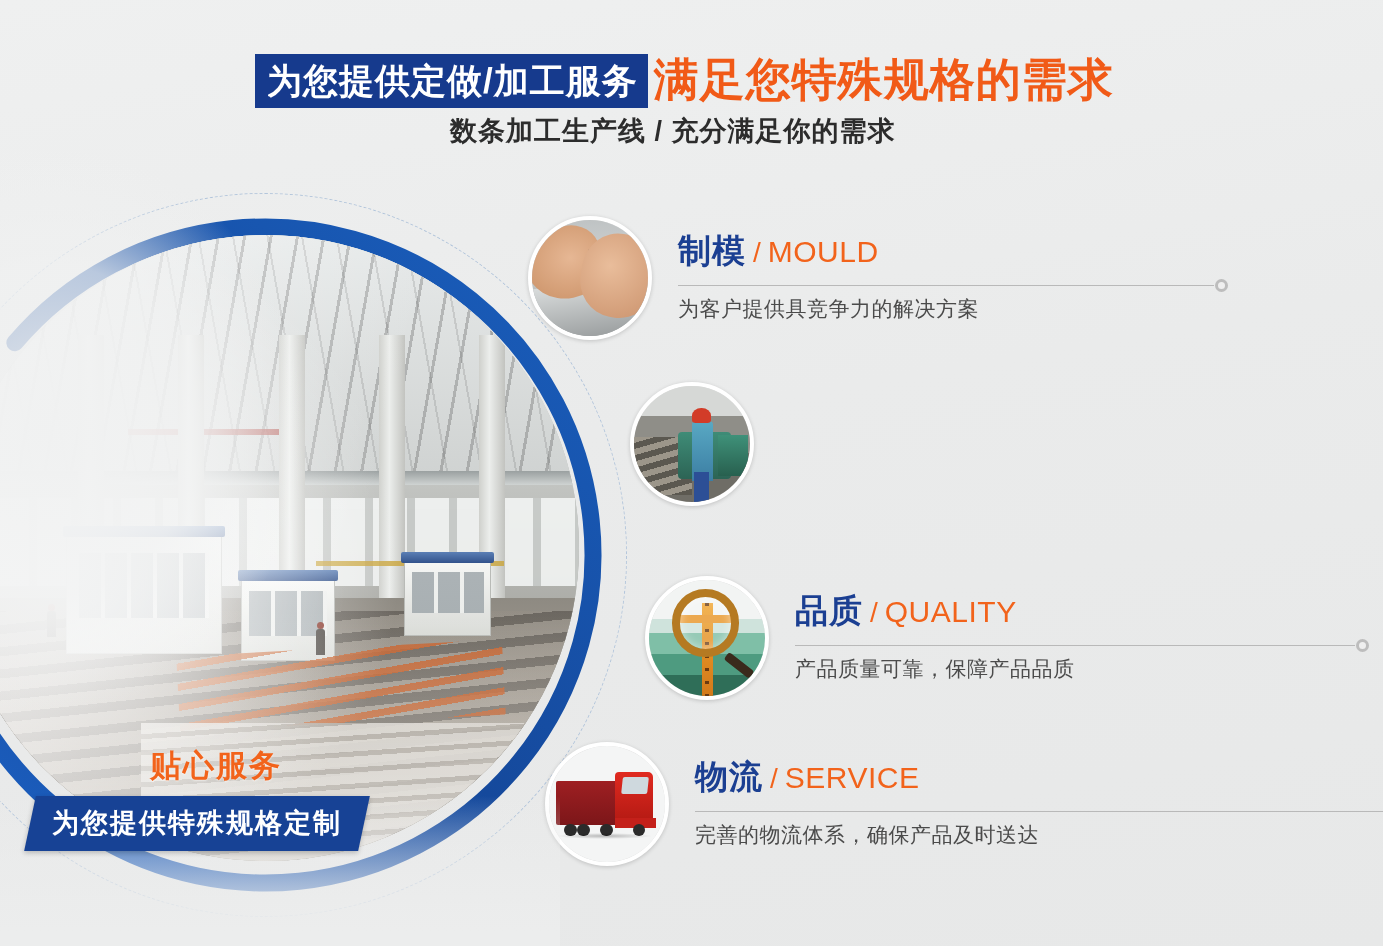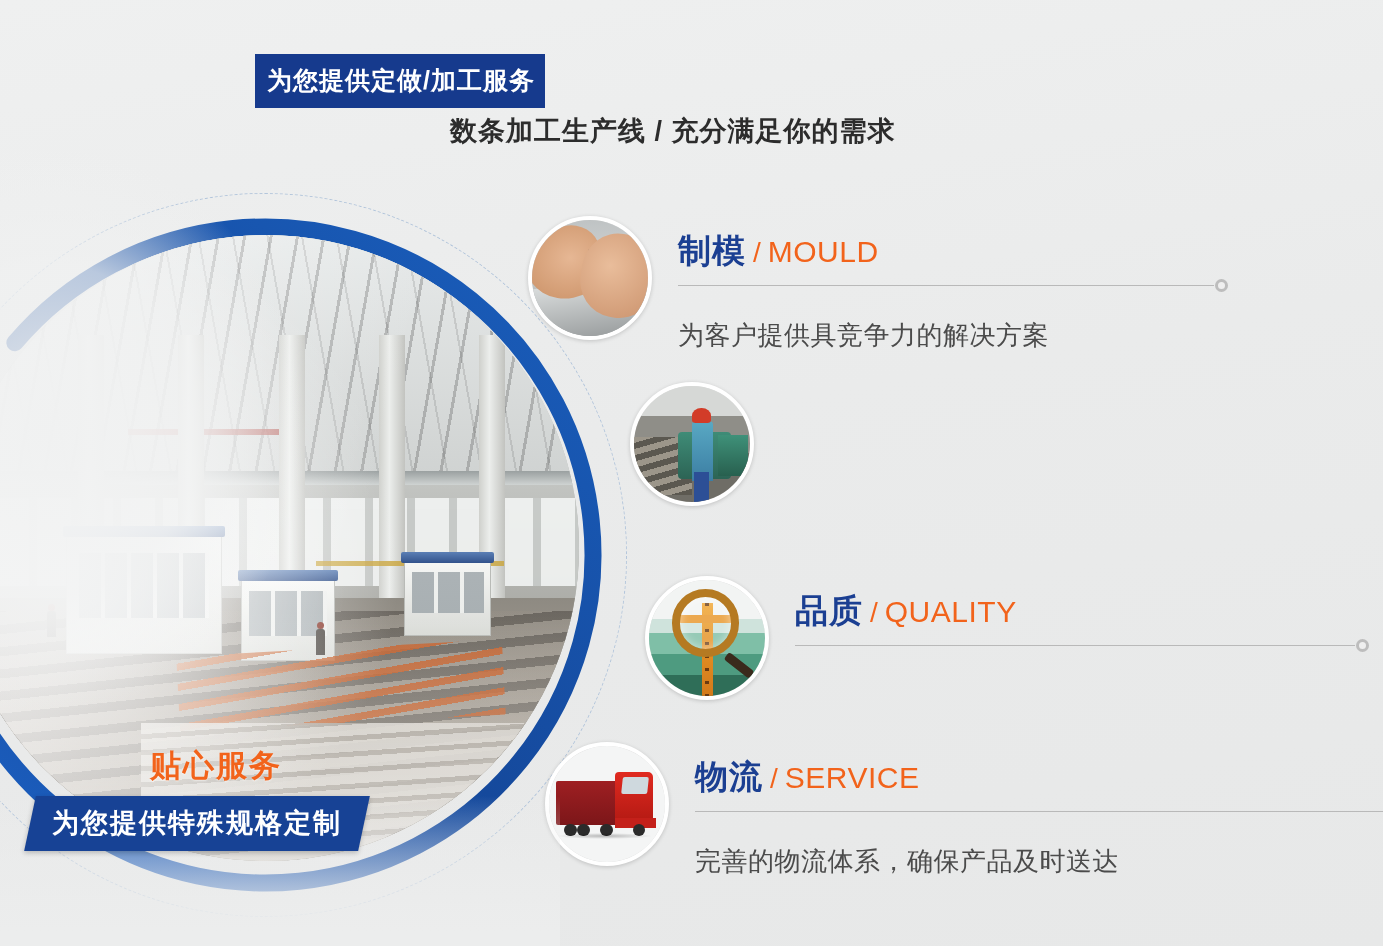--- a/index.html
+++ b/index.html
@@ -39,21 +39,21 @@
     top: 54px;
     left: 255px;
     display: flex;
     align-items: center;
     white-space: nowrap;
   }
 
   .title-badge {
     background: #163a8d;
     color: #ffffff;
-    font-size: 25px;
+    font-size: 35px;
     font-weight: bold;
     letter-spacing: 1px;
     line-height: 1;
     padding: 10px 10px 12px 12px;
     height: 54px;
     display: flex;
     align-items: center;
   }
 
   .title-accent {
@@ -300,22 +300,22 @@
     position: absolute;
     right: -14px;
     top: -6px;
     width: 13px;
     height: 13px;
     border-radius: 50%;
     border: 3px solid #bdbdbd;
     background: #efefef;
   }
   .f-desc {
-    margin-top: 32px;
-    font-size: 26px;
+    margin-top: 9px;
+    font-size: 21px;
     color: #4b4b4b;
     letter-spacing: .5px;
     white-space: nowrap;
   }
 
   
   .feature-mould      { left: 528px; top: 216px; }
   .feature-mould .f-rule { width: 536px; }
 
   .feature-production { left: 630px; top: 382px; }
@@ -392,20 +392,21 @@
   }
 </style>
 </head>
 <body>
 
 <div class="stage">
 
   <div class="header">
     <div class="title-row">
       <div class="title-badge">为您提供定做/加工服务</div>
+      <div class="title-accent">满足您特殊规格的需求</div>
     </div>
     <div class="subtitle">数条加工生产线 / 充分满足你的需求</div>
   </div>
 
   <div class="circle-wrap">
 
     <div class="dashed-ring"></div>
 
     <svg class="blue-arc" viewBox="0 0 684 684">
       <defs>
@@ -502,20 +503,21 @@
           <div class="handle"></div>
         </div>
       </div>
       <div class="feature-text">
         <div class="f-head">
           <span class="f-cn">品质</span><span class="f-slash">/</span><span class="f-en">QUALITY</span>
         </div>
         <div class="f-rule">
           <div class="dot"></div>
         </div>
+        <div class="f-desc">产品质量可靠，保障产品品质</div>
       </div>
     </div>
 
     <div class="feature feature-service">
       <div class="thumb">
         <div class="t-svc">
           <div class="trailer"></div>
           <div class="cab"></div>
           <div class="windshield"></div>
           <div class="bumper"></div>

